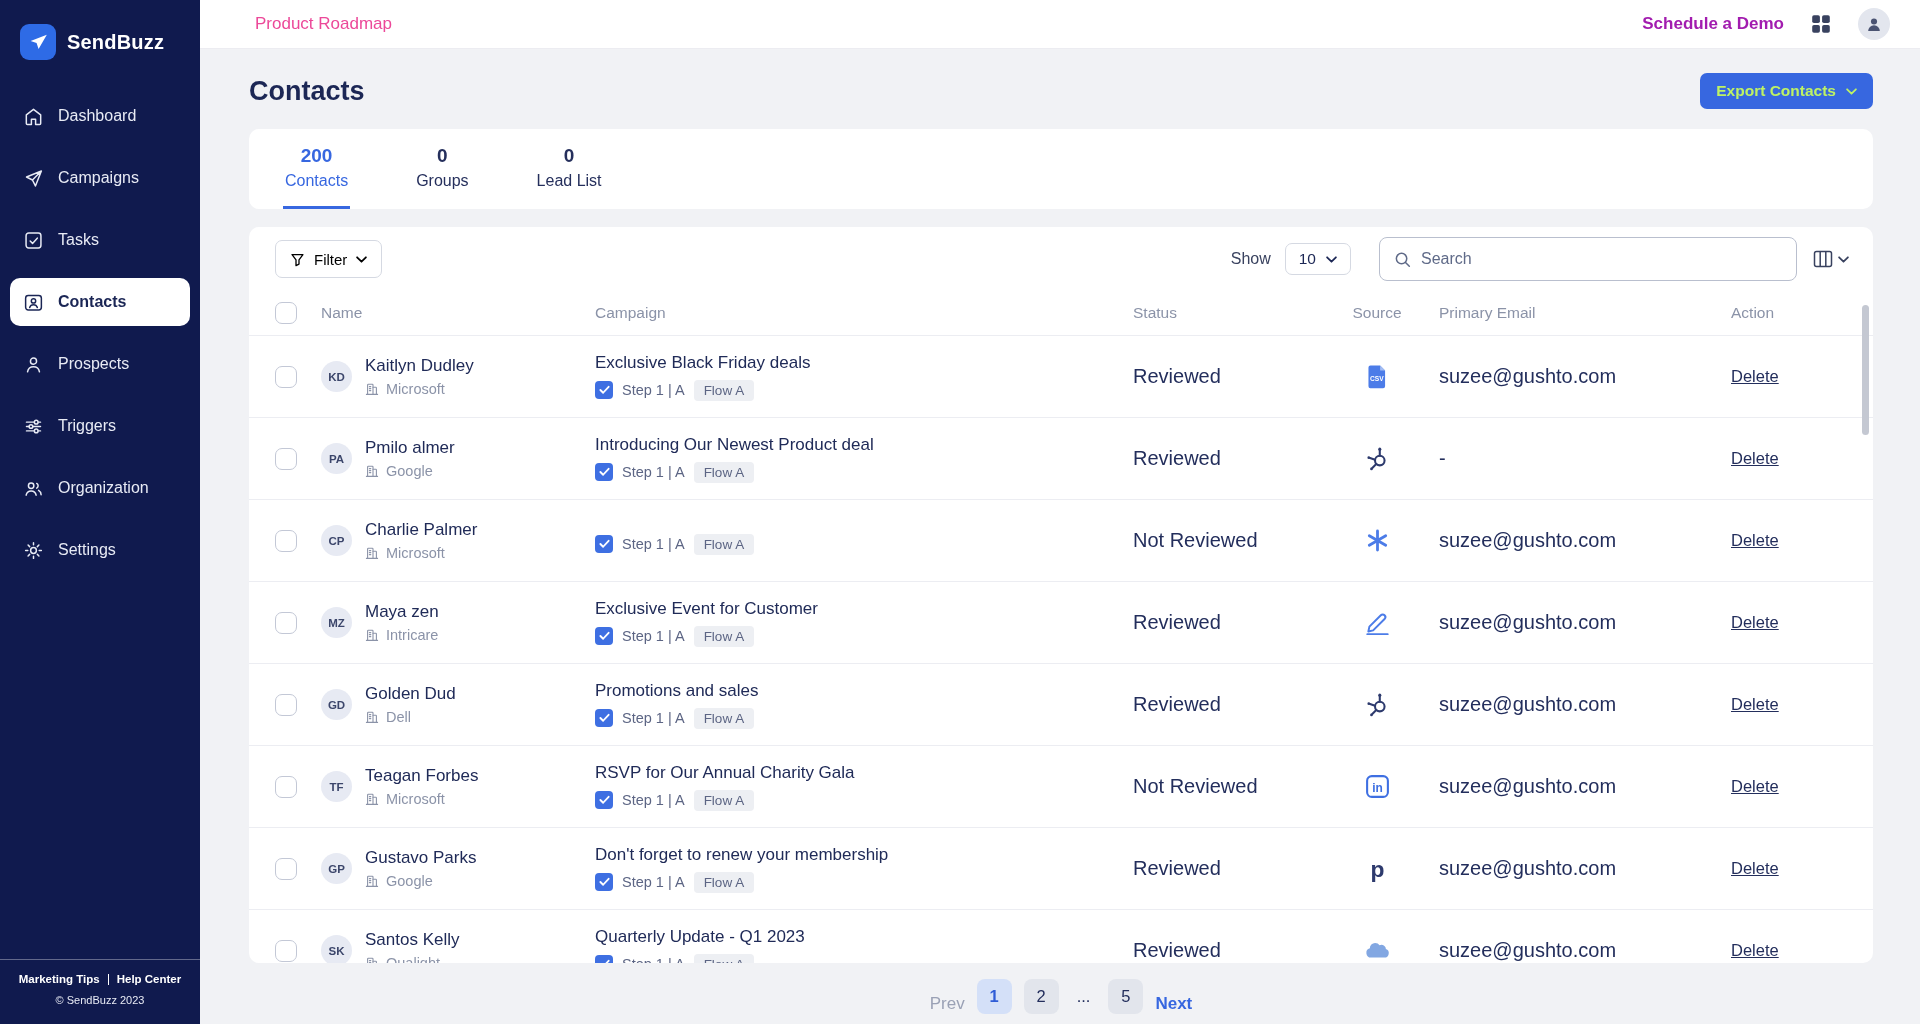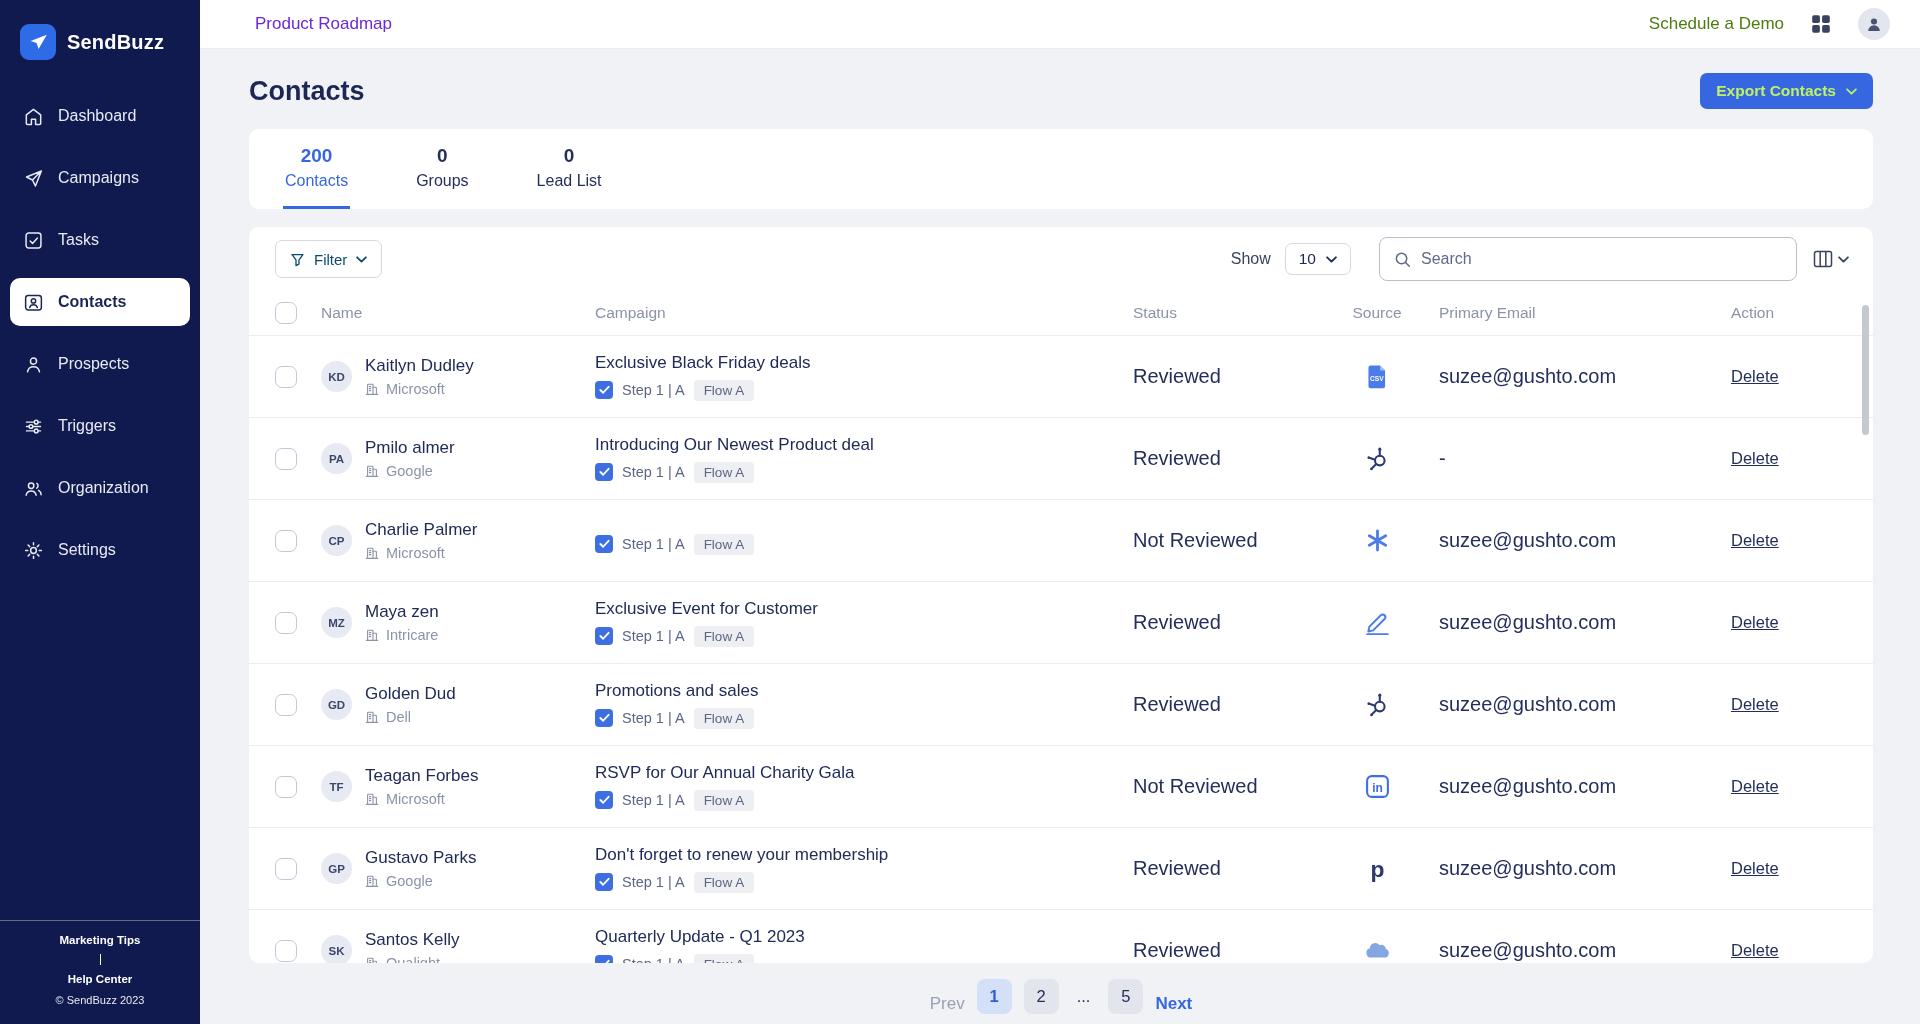--- a/index.html
+++ b/index.html
@@ -13,31 +13,31 @@
   .logo-row { display:flex; align-items:center; gap:11px; padding:24px 20px 6px; }
   .logo-mark { width:36px; height:36px; border-radius:9px; background:#2e6be6; display:flex; align-items:center; justify-content:center; flex-shrink:0; }
   .logo-mark svg { width:21px; height:21px; }
   .brand-name { font-size:20px; font-weight:bold; letter-spacing:.2px; }
   .nav { flex:1; margin-top:26px; padding:0 10px; }
   .nav-item { display:flex; align-items:center; gap:14px; height:48px; margin-bottom:14px; padding:0 13px; border-radius:10px; color:#e8ebf5; font-size:16px; cursor:pointer; }
   .nav-icon { width:21px; height:21px; display:flex; flex-shrink:0; }
   .nav-icon svg { width:21px; height:21px; }
   .nav-item.active { background:#fff; color:#1b2655; font-weight:bold; }
   .sidebar-footer { border-top:1px solid rgba(255,255,255,.35); padding:13px 12px 18px; text-align:center; }
-  .footer-links { display:flex; align-items:center; justify-content:center; gap:8px; font-size:11.5px; font-weight:bold; margin-bottom:9px; white-space:nowrap;flex-direction:column; }
+  .footer-links { display:flex; align-items:center; justify-content:center; gap:8px; font-size:11.5px; font-weight:bold; margin-bottom:9px; white-space:nowrap; }
   .footer-links .vbar { width:1px; height:11px; background:#fff; }
   .footer-link { cursor:pointer; }
   .copyright { font-size:11px; color:#e7eaf4; }
 
   
   .main { flex:1; display:flex; flex-direction:column; min-width:0; }
   .topbar { height:49px; background:#fff; border-bottom:1px solid #ececf1; display:flex; align-items:center; justify-content:space-between; padding:0 30px 0 55px; flex-shrink:0; }
-  .topbar-title { font-size:17px; color:#6d28d9; }
+  .topbar-title { font-size:17px; color:#ec4899; }
   .topbar-right { display:flex; align-items:center; gap:26px; }
-  .demo-link { color:#4d7c0f; font-size:17px; font-weight:normal; text-decoration:none; cursor:pointer; }
+  .demo-link { color:#a21caf; font-size:17px; font-weight:bold; text-decoration:none; cursor:pointer; }
   .apps-btn { background:none; border:none; cursor:pointer; display:flex; }
   .apps-btn svg { width:22px; height:22px; }
   .top-avatar { width:32px; height:32px; border-radius:50%; background:#e3e6ee; display:flex; align-items:center; justify-content:center; cursor:pointer; }
   .top-avatar svg { width:18px; height:18px; }
 
   
   .content { flex:1; padding:24px 47px 0 49px; display:flex; flex-direction:column; min-height:0; }
   .page-head { display:flex; justify-content:space-between; align-items:center; margin-bottom:20px; }
   .page-title { font-size:27px; color:#1c2755; font-weight:bold; }
   .export-btn { background:#3767e0; color:#bef264; border:none; border-radius:7px; height:36px; padding:0 16px; font-size:15.5px; font-weight:bold; display:flex; align-items:center; gap:10px; cursor:pointer; font-family:inherit; }
@@ -46,21 +46,21 @@
   
   .tabs-card { background:#fff; border-radius:10px; height:80px; padding:0 34px; display:flex; gap:64px; margin-bottom:18px; flex-shrink:0; }
   .tab { display:flex; flex-direction:column; justify-content:center; align-items:center; gap:5px; padding:0 2px; border-bottom:3px solid transparent; color:#252f5c; cursor:pointer; }
   .tab-count { font-size:19px; font-weight:bold; }
   .tab-label { font-size:16px; }
   .tab.active { color:#3767e0; border-bottom-color:#3767e0; }
 
   
   .table-card { background:#fff; border-radius:10px; height:736px; overflow:hidden; position:relative; flex-shrink:0; }
   .toolbar { display:flex; align-items:center; padding:10px 24px 10px 26px; }
-  .filter-btn { display:flex; align-items:center; gap:9px; border:1px solid #d5d9e2; background:#fff; border-radius:7px; height:38px; padding:0 14px; font-size:15px; color:#0c4a6e; cursor:pointer; font-family:inherit; }
+  .filter-btn { display:flex; align-items:center; gap:9px; border:1px solid #d5d9e2; background:#fff; border-radius:7px; height:38px; padding:0 14px; font-size:15px; color:#000000; cursor:pointer; font-family:inherit; }
   .filter-btn svg.funnel { width:15px; height:15px; }
   .toolbar-spacer { flex:1; }
   .show-label { font-size:16px; color:#39425f; margin-right:14px; }
   .page-size-select { display:flex; align-items:center; gap:10px; border:1px solid #d5d9e2; border-radius:7px; height:32px; padding:12px 13px; font-size:15.5px; color:#1c2755; cursor:pointer; background:#fff; }
   .search-box { display:flex; align-items:center; gap:10px; width:418px; height:44px; border:1.5px solid #b9bfce; border-radius:8px; padding:0 14px; margin-left:28px; background:#fff; }
   .search-box svg { width:17px; height:17px; flex-shrink:0; }
   .search-box input { border:none; outline:none; flex:1; font-size:16px; font-family:inherit; color:#2a3563; background:transparent; }
   .search-box input::placeholder { color:#5f6a88; }
   .columns-btn { display:flex; align-items:center; gap:5px; margin-left:16px; background:none; border:none; cursor:pointer; color:#39425f; }
   .columns-btn svg.cols { width:20px; height:18px; }

